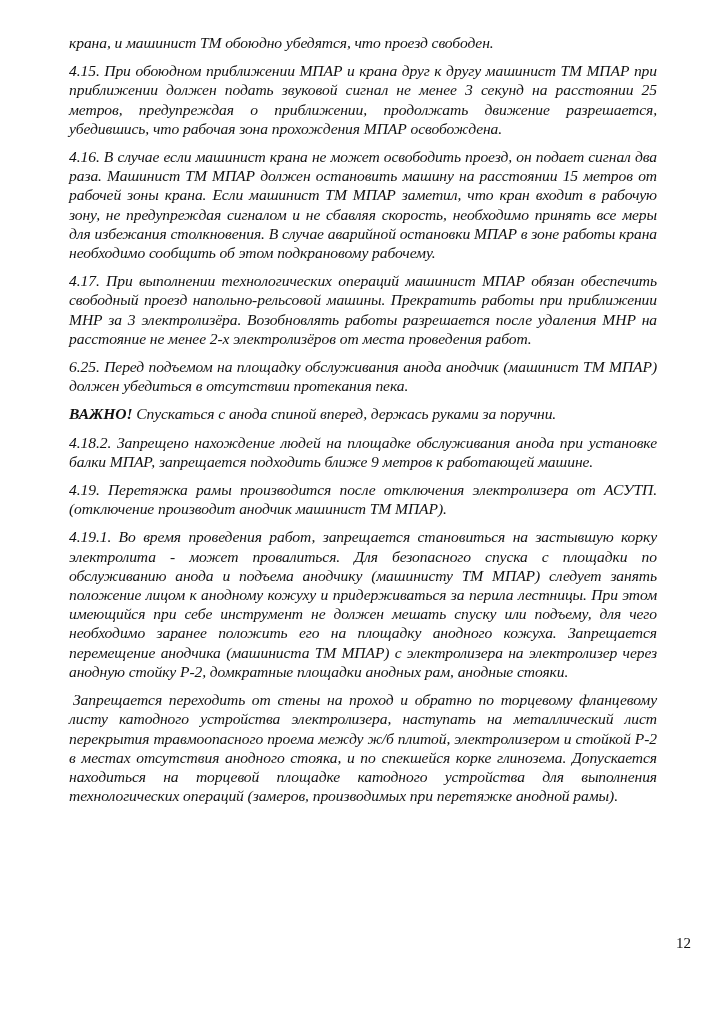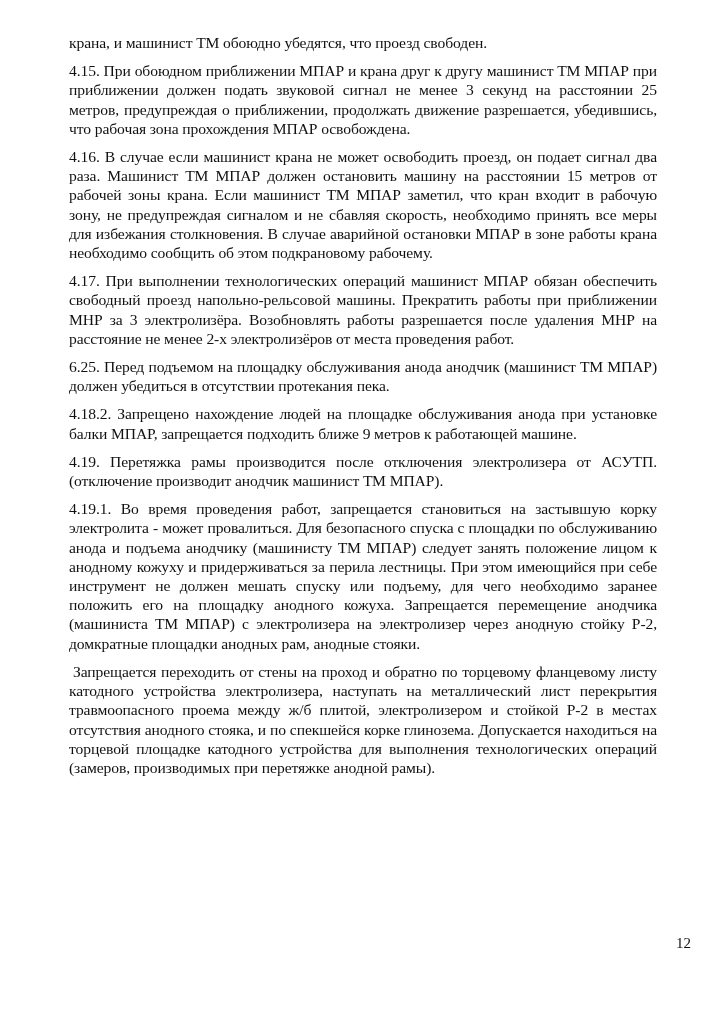--- a/index.html
+++ b/index.html
@@ -20,39 +20,41 @@
     left: 69px;
     top: 33px;
     width: 604px;
   }
   .para {
     font-size: 15.6px;
     line-height: 19.2px;
     text-align: justify;
     margin: 0 16px 9px 0;
     letter-spacing: -0.1px;
+    font-style: italic;
   }
   .para.indent-space { text-indent: 4px; }
   .para .bold { font-weight: bold; }
   .page-number {
     position: absolute;
     left: 676px;
     top: 934px;
     font-size: 15px;
     line-height: 18px;
   }
 </style>
 </head>
 <body>
 
 <div class="page">
   <p class="para">крана, и машинист ТМ обоюдно убедятся, что проезд свободен.</p>
   <p class="para">4.15. При обоюдном приближении МПАР и крана друг к другу машинист ТМ МПАР при приближении должен подать звуковой сигнал не менее 3 секунд на расстоянии 25 метров, предупреждая о приближении, продолжать движение разрешается, убедившись, что рабочая зона прохождения МПАР освобождена.</p>
   <p class="para">4.16. В случае если машинист крана не может освободить проезд, он подает сигнал два раза. Машинист ТМ МПАР должен остановить машину на расстоянии 15 метров от рабочей зоны крана. Если машинист ТМ МПАР заметил, что кран входит в рабочую зону, не предупреждая сигналом и не сбавляя скорость, необходимо принять все меры для избежания столкновения. В случае аварийной остановки МПАР в зоне работы крана необходимо сообщить об этом подкрановому рабочему.</p>
   <p class="para">4.17. При выполнении технологических операций машинист МПАР обязан обеспечить свободный проезд напольно-рельсовой машины. Прекратить работы при приближении МНР за 3 электролизёра. Возобновлять работы разрешается после удаления МНР на расстояние не менее 2-х электролизёров от места проведения работ.</p>
   <p class="para">6.25. Перед подъемом на площадку обслуживания анода анодчик (машинист ТМ МПАР) должен убедиться в отсутствии протекания пека.</p>
+  <p class="para"><span class="bold">ВАЖНО!</span><span> Спускаться с анода спиной вперед, держась руками за поручни.</span></p>
   <p class="para">4.18.2. Запрещено нахождение людей на площадке обслуживания анода при установке балки МПАР, запрещается подходить ближе 9 метров к работающей машине.</p>
   <p class="para">4.19. Перетяжка рамы производится после отключения электролизера от АСУТП. (отключение производит анодчик машинист ТМ МПАР).</p>
   <p class="para">4.19.1. Во время проведения работ, запрещается становиться на застывшую корку электролита - может провалиться. Для безопасного спуска с площадки по обслуживанию анода и подъема анодчику (машинисту ТМ МПАР) следует занять положение лицом к анодному кожуху и придерживаться за перила лестницы. При этом имеющийся при себе инструмент не должен мешать спуску или подъему, для чего необходимо заранее положить его на площадку анодного кожуха. Запрещается перемещение анодчика (машиниста ТМ МПАР) с электролизера на электролизер через анодную стойку Р-2, домкратные площадки анодных рам, анодные стояки.</p>
   <p class="para indent-space">Запрещается переходить от стены на проход и обратно по торцевому фланцевому листу катодного устройства электролизера, наступать на металлический лист перекрытия травмоопасного проема между ж/б плитой, электролизером и стойкой Р-2 в местах отсутствия анодного стояка, и по спекшейся корке глинозема. Допускается находиться на торцевой площадке катодного устройства для выполнения технологических операций (замеров, производимых при перетяжке анодной рамы).</p>
 </div>
 
 <div class="page-number">12</div>
 
 </body></html>

